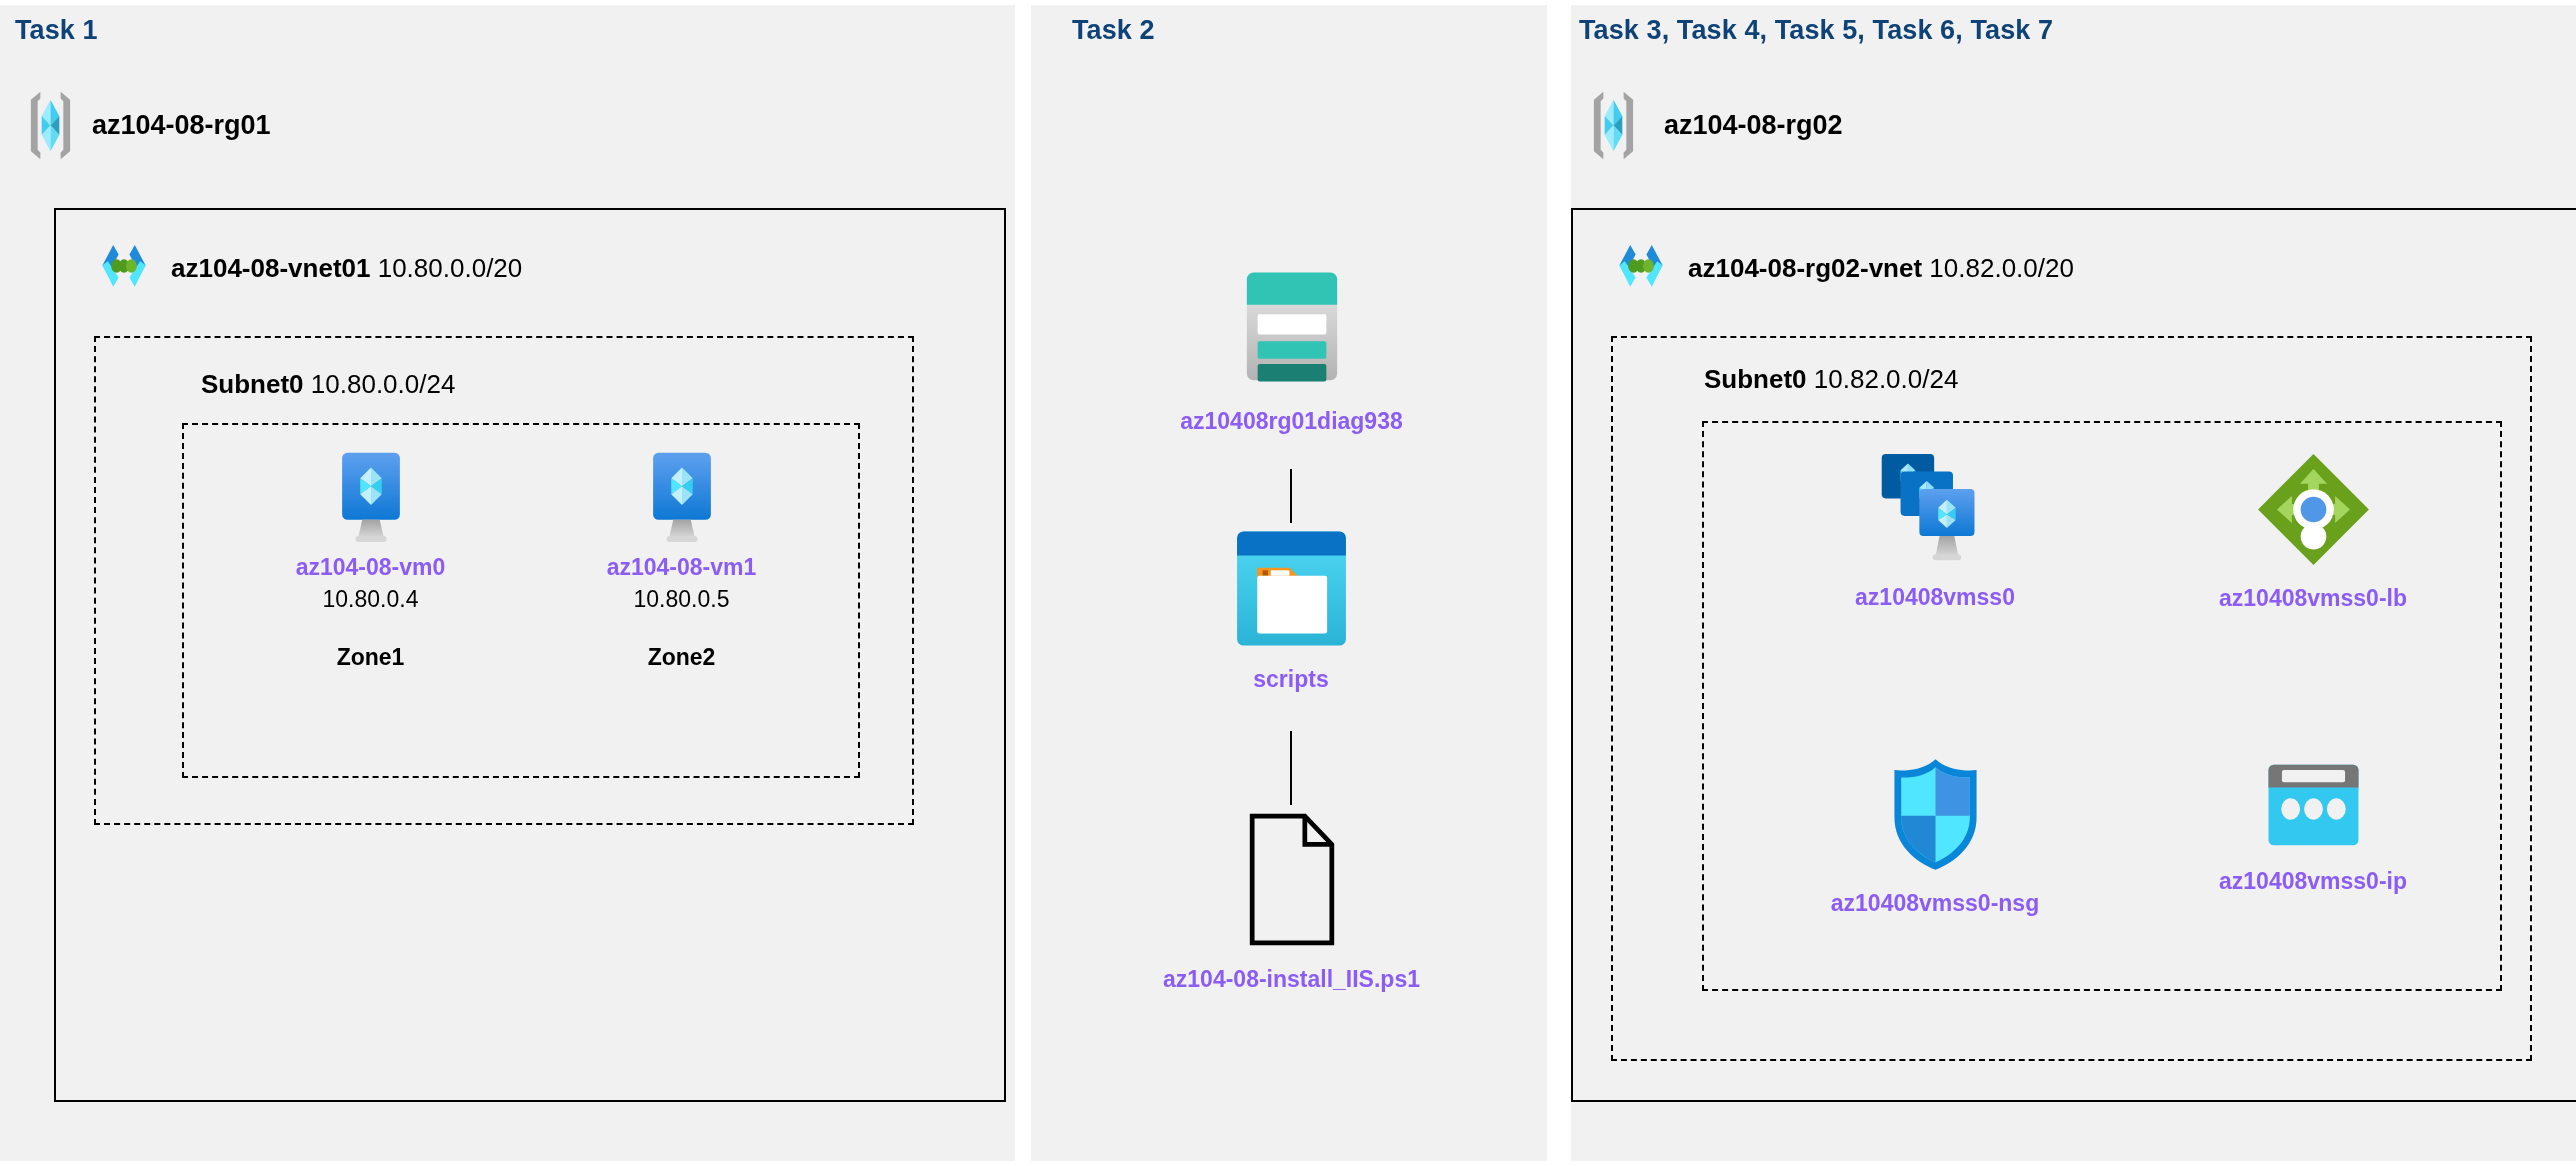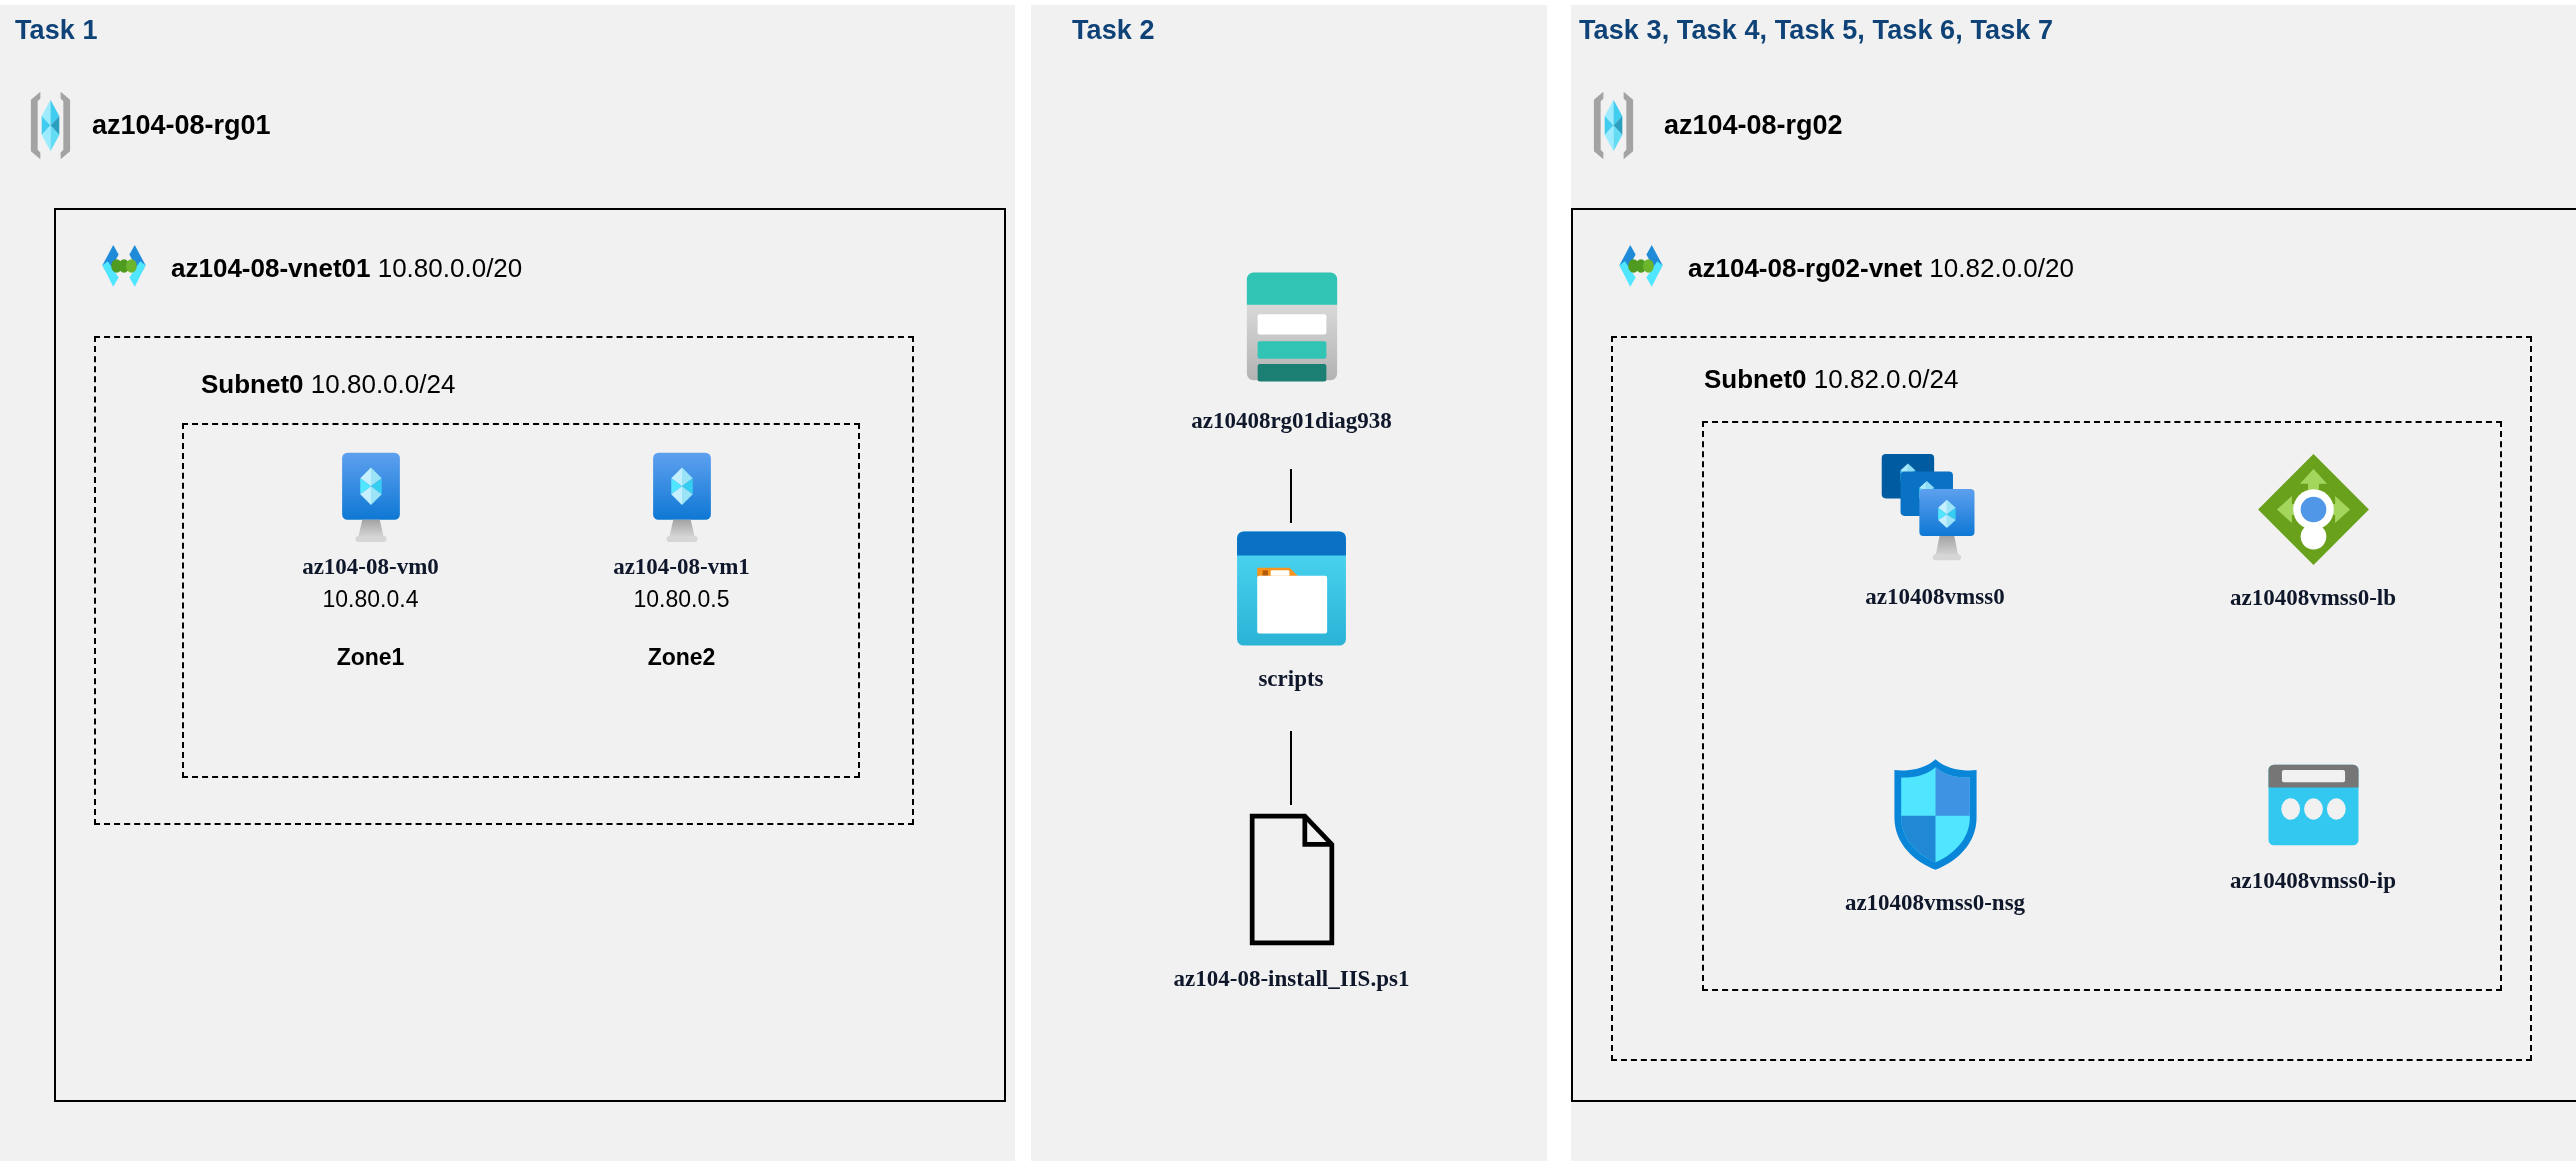--- a/index.html
+++ b/index.html
@@ -20,21 +20,21 @@
   .vnet-head{position:absolute;display:flex;align-items:center;gap:16px;}
   .vnet-title{font-size:26px;color:#000;white-space:nowrap;}
   .vnet-title b{font-weight:bold;}
   .vnet-title span.cidr{font-weight:normal;}
 
   .dashed{position:absolute;border:2.7px dashed #000;}
   .subnet-title{position:absolute;font-size:26px;color:#000;white-space:nowrap;}
   .subnet-title b{font-weight:bold;}
 
   .node{position:absolute;display:flex;flex-direction:column;align-items:center;}
-  .node-label{font-size:23px;font-weight:bold;color:#0f172a;text-align:right;white-space:nowrap;line-height:1.25;font-family:Liberation Serif, serif;}
+  .node-label{font-size:23px;font-weight:bold;color:#8b5cf6;text-align:right;white-space:nowrap;line-height:1.25;}
   .node-sub{font-size:23px;font-weight:normal;color:#000;text-align:right;white-space:nowrap;}
   .node-zone{font-size:23px;font-weight:bold;color:#000;text-align:center;white-space:nowrap;}
 
   .connector{position:absolute;width:2px;background:#000;}
 
   svg{display:block;}
 </style>
 </head>
 <body>
 

